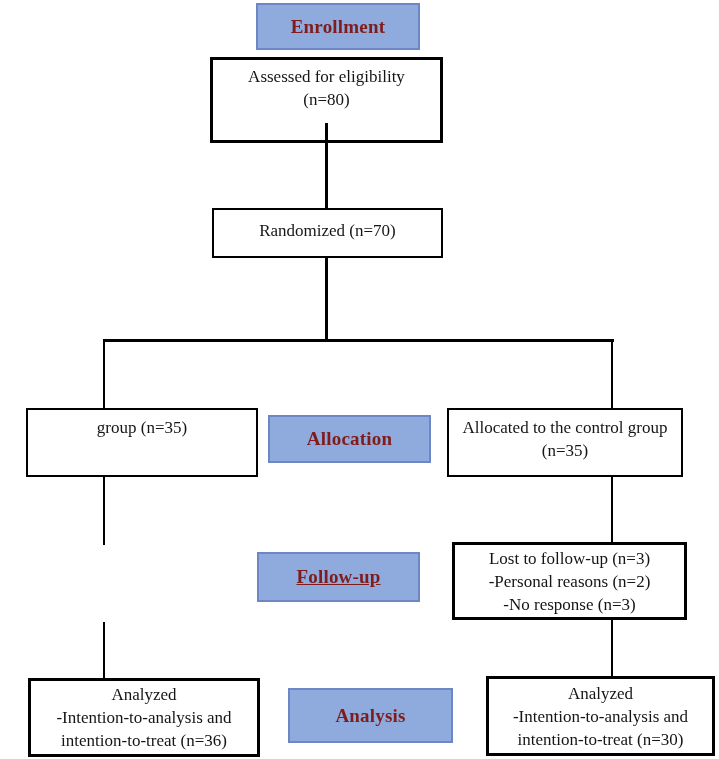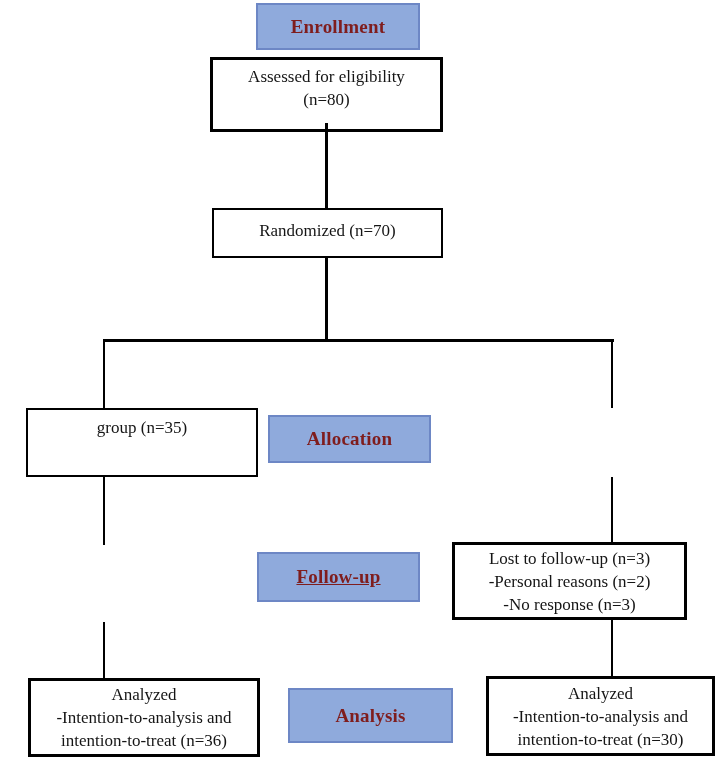--- a/index.html
+++ b/index.html
@@ -53,21 +53,21 @@
 </style>
 </head>
 <body>
 
 <div class="canvas">
 
   <div class="stage" style="left:256px; top:3px; width:164px; height:47px;">
     <span>Enrollment</span>
   </div>
 
-  <div class="wbox top-align" style="left:210px; top:57px; width:233px; height:75px; padding-top:5px;">
+  <div class="wbox top-align" style="left:210px; top:57px; width:233px; height:86px; padding-top:5px;">
     <div>Assessed for eligibility</div>
     <div>(n=80)</div>
   </div>
 
   <div class="line" style="left:325px; top:123px; width:3px; height:85px;"></div>
 
   <div class="wbox top-align thin" style="left:212px; top:208px; width:231px; height:50px; padding-top:9px;">
     <div>Randomized (n=70)</div>
   </div>
 
@@ -79,20 +79,24 @@
   <div class="line" style="left:611px; top:342px; width:2px; height:66px;"></div>
 
   <div class="wbox top-align thin" style="left:26px; top:408px; width:232px; height:69px; padding-top:6px;">
     <div>group (n=35)</div>
   </div>
 
   <div class="stage" style="left:268px; top:415px; width:163px; height:48px;">
     <span>Allocation</span>
   </div>
 
+  <div class="wbox top-align thin" style="left:447px; top:408px; width:236px; height:69px; padding-top:6px;">
+    <div>Allocated to the control group</div>
+    <div>(n=35)</div>
+  </div>
 
   <div class="line" style="left:103px; top:477px; width:2px; height:68px;"></div>
   <div class="line" style="left:611px; top:477px; width:2px; height:65px;"></div>
 
 
   <div class="stage" style="left:257px; top:552px; width:163px; height:50px;text-decoration:underline;">
     <span>Follow-up</span>
   </div>
 
   <div class="wbox" style="left:452px; top:542px; width:235px; height:78px;">

